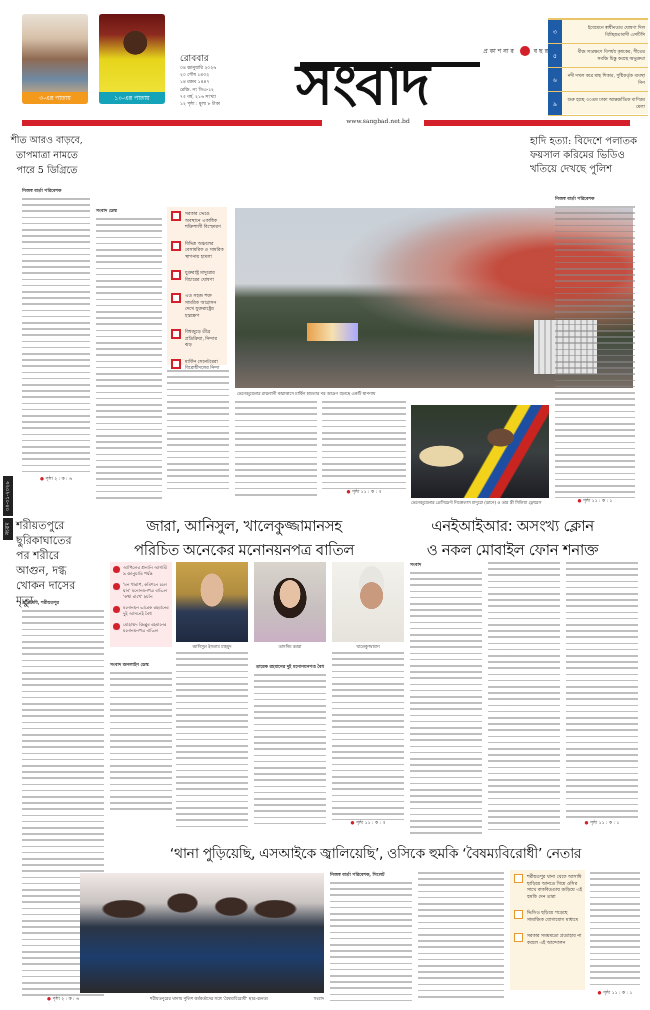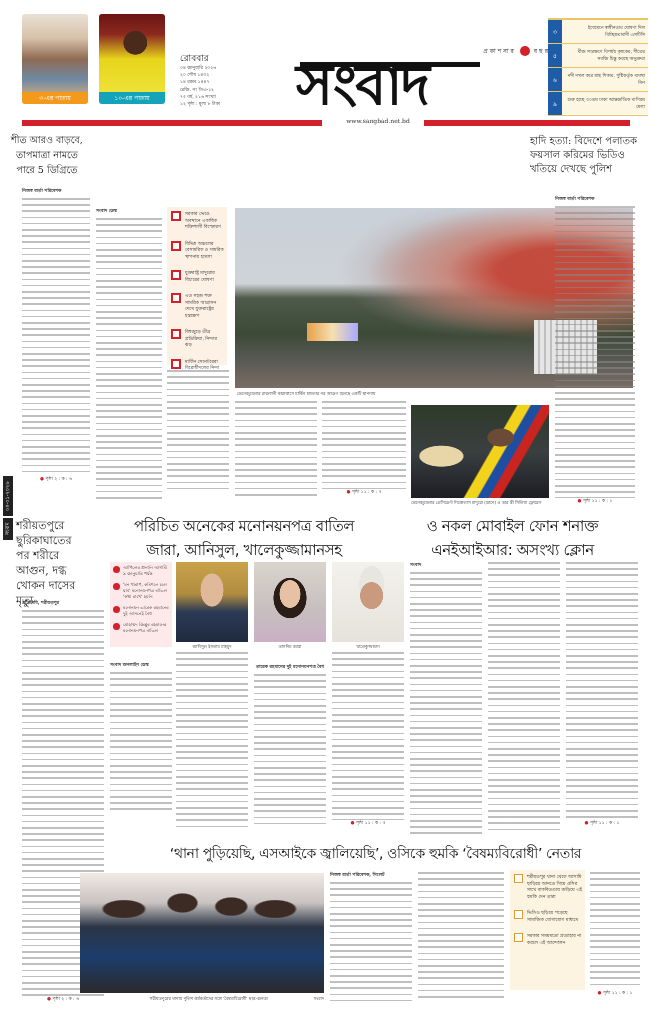--- a/index.html
+++ b/index.html
@@ -221,26 +221,26 @@
 <div class="vert-strip" style="top:518px; height:22px;">সংবাদ</div>
 
 <div class="abs" style="left:16px; top:518px; width:68px; font-family:'DejaVu Serif',serif; font-size:11px; line-height:15px; color:#222;">শরীয়তপুরে ছুরিকাঘাতের পর শরীরে আগুন, দগ্ধ খোকন দাসের মৃত্যু</div>
 <div class="col" style="left:22px; top:600px; width:82px;">
   <div class="byline">প্রতিনিধি, শরীয়তপুর</div>
   <div class="filler" style="height:386px; margin-top:3px;"></div>
   <div class="more"><span class="dot">●</span> <span>পৃষ্ঠা ২ : ক : ৬</span></div>
 </div>
 
 <div class="hl2" style="left:108px; top:514px; width:272px; font-size:15px; line-height:24px;">
+  <div>জারা, আনিসুল, খালেকুজ্জামানসহ</div>
   <div>পরিচিত অনেকের মনোনয়নপত্র বাতিল</div>
-  <div>জারা, আনিসুল, খালেকুজ্জামানসহ</div>
 </div>
 <div class="hl2" style="left:385px; top:514px; width:255px; font-size:15px; line-height:24px;">
+  <div>এনইআইআর: অসংখ্য ক্লোন</div>
   <div>ও নকল মোবাইল ফোন শনাক্ত</div>
-  <div>এনইআইআর: অসংখ্য ক্লোন</div>
 </div>
 
 <div class="pink-box">
   <div class="pink-item">
       <div class="dot"></div>
       <div class="t">আপিলের শুনানি আগামী ৯ জানুয়ারি পর্যন্ত</div>
     </div>
   <div class="pink-item">
       <div class="dot"></div>
       <div class="t">'মন খারাপ, কমিশনে চলে যাব' মনোনয়নপত্র বাতিল 'কথা রাখে' হয়নি</div>

